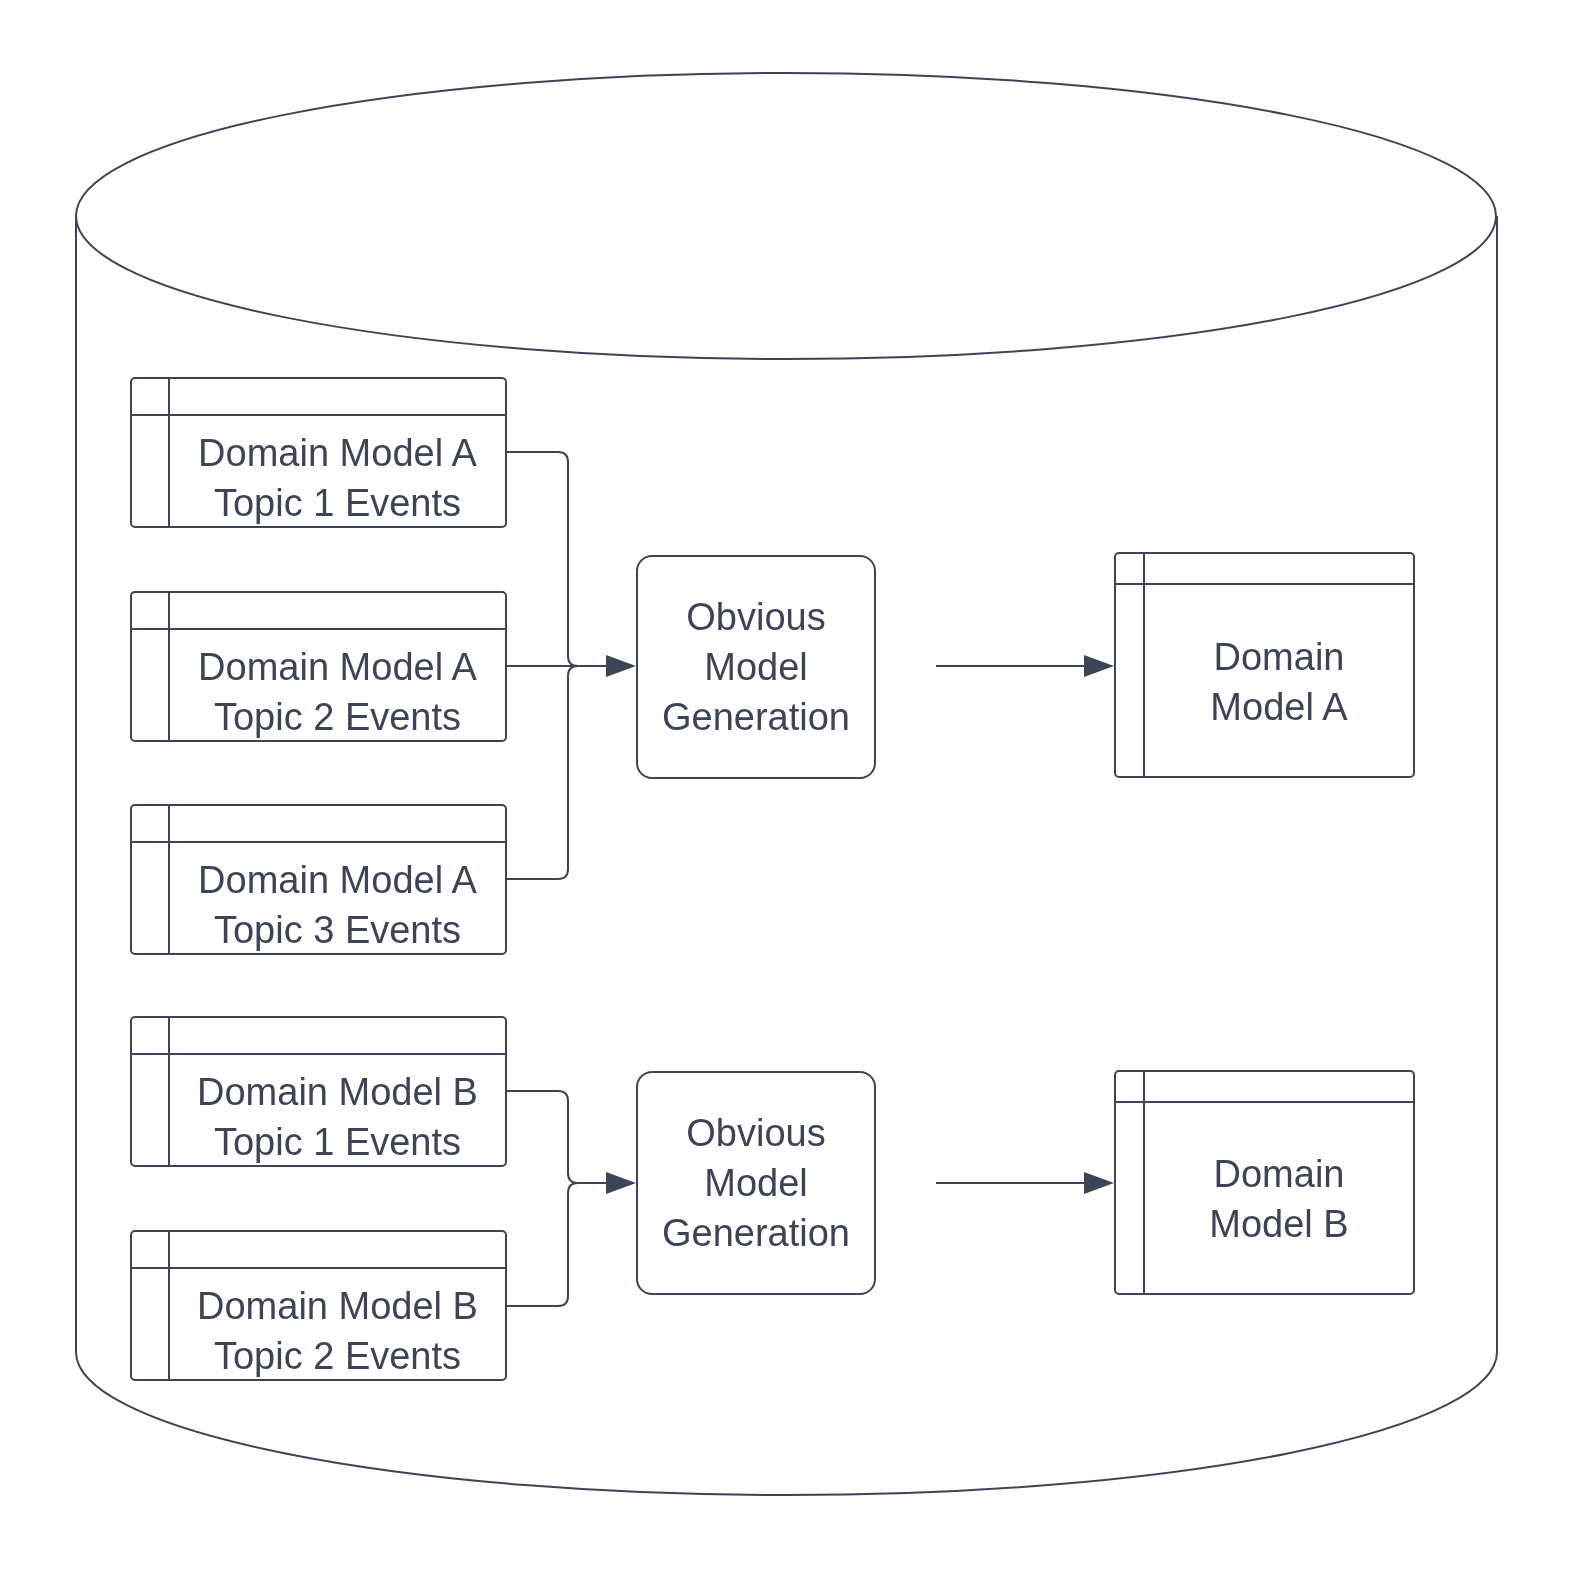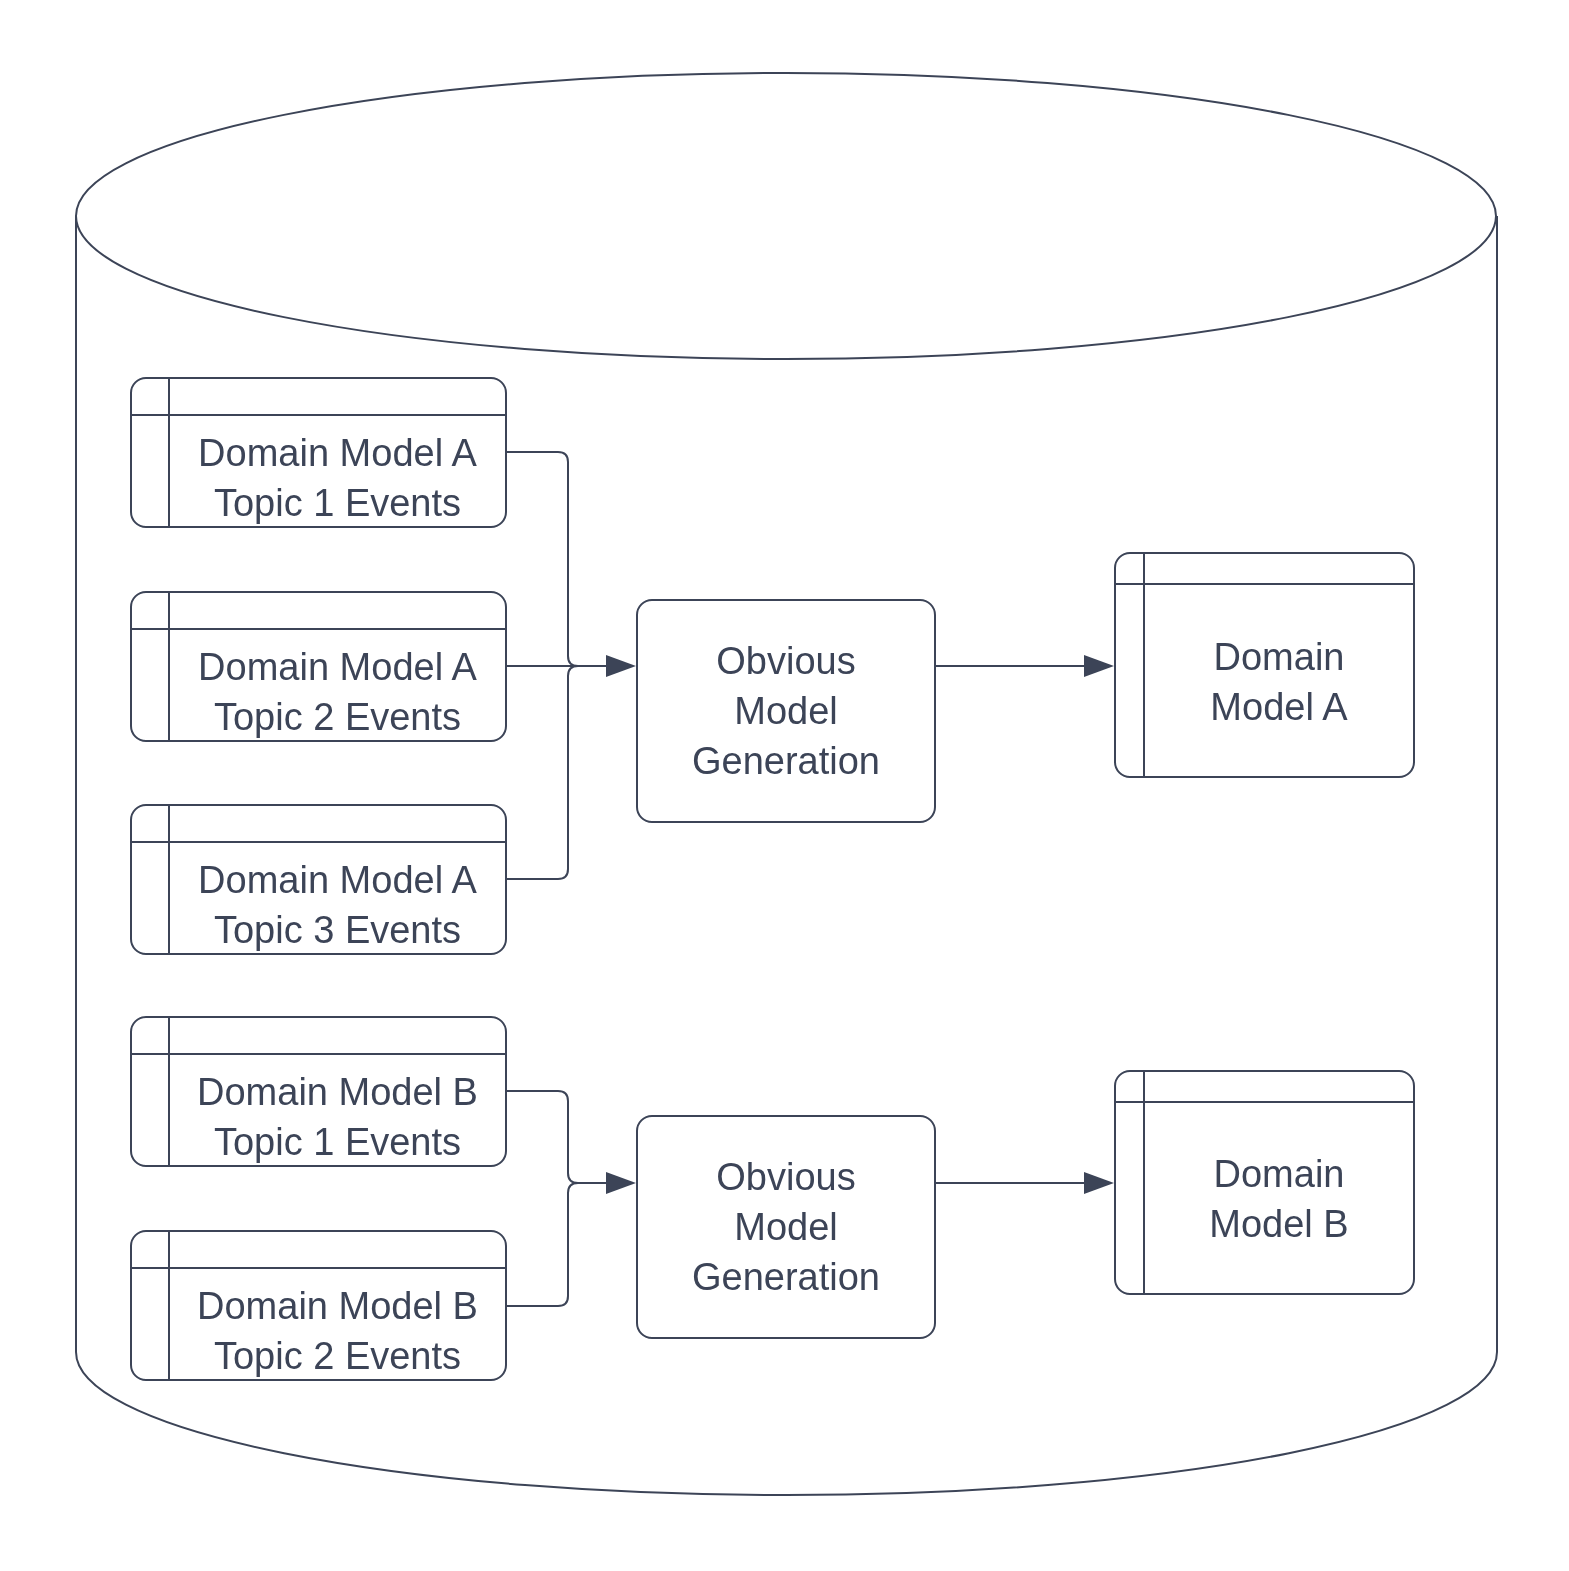--- a/index.html
+++ b/index.html
@@ -19,21 +19,21 @@
   #wires{position:absolute;left:0;top:0;width:1569px;height:1571px;}
   .line{fill:none;stroke:var(--stroke);stroke-width:2;stroke-linejoin:round;stroke-linecap:butt;}
   .arrow{fill:var(--stroke);stroke:none;}
 
   
   .tbox{
     position:absolute;
     box-sizing:border-box;
     background:var(--bg);
     border:2px solid var(--stroke);
-    border-radius:16px;
+    border-radius:5px;
   }
   .tbox .hline{position:absolute;left:0;right:0;height:0;border-top:2px solid var(--stroke);}
   .tbox .vline{position:absolute;top:0;bottom:0;width:0;border-left:2px solid var(--stroke);}
   .tbox .cell{
     position:absolute;right:0;bottom:0;
     display:flex;align-items:center;justify-content:center;
     text-align:center;white-space:pre-line;
     font-size:38px;line-height:50px;
   }
   
@@ -44,27 +44,27 @@
   
   .tbox.big{width:301px;height:226px;}
   .tbox.big .hline{top:29px;}
   .tbox.big .vline{left:27px;}
   .tbox.big .cell{left:29px;top:29px;padding-top:4px;}
 
   
   .pbox{
     position:absolute;
     box-sizing:border-box;
-    width:300px;height:224px;
+    width:240px;height:224px;
     background:var(--bg);
     border:2px solid var(--stroke);
     border-radius:16px;
     display:flex;align-items:center;justify-content:center;
     text-align:center;white-space:pre-line;
-    font-size:38px;line-height:50px;margin-top:44px;
+    font-size:38px;line-height:50px;
   }
 
   .cyl-label{
     position:absolute;left:636px;top:1433px;width:300px;
     text-align:center;font-size:38px;line-height:50px;
   }
 </style>
 </head>
 <body>
 

